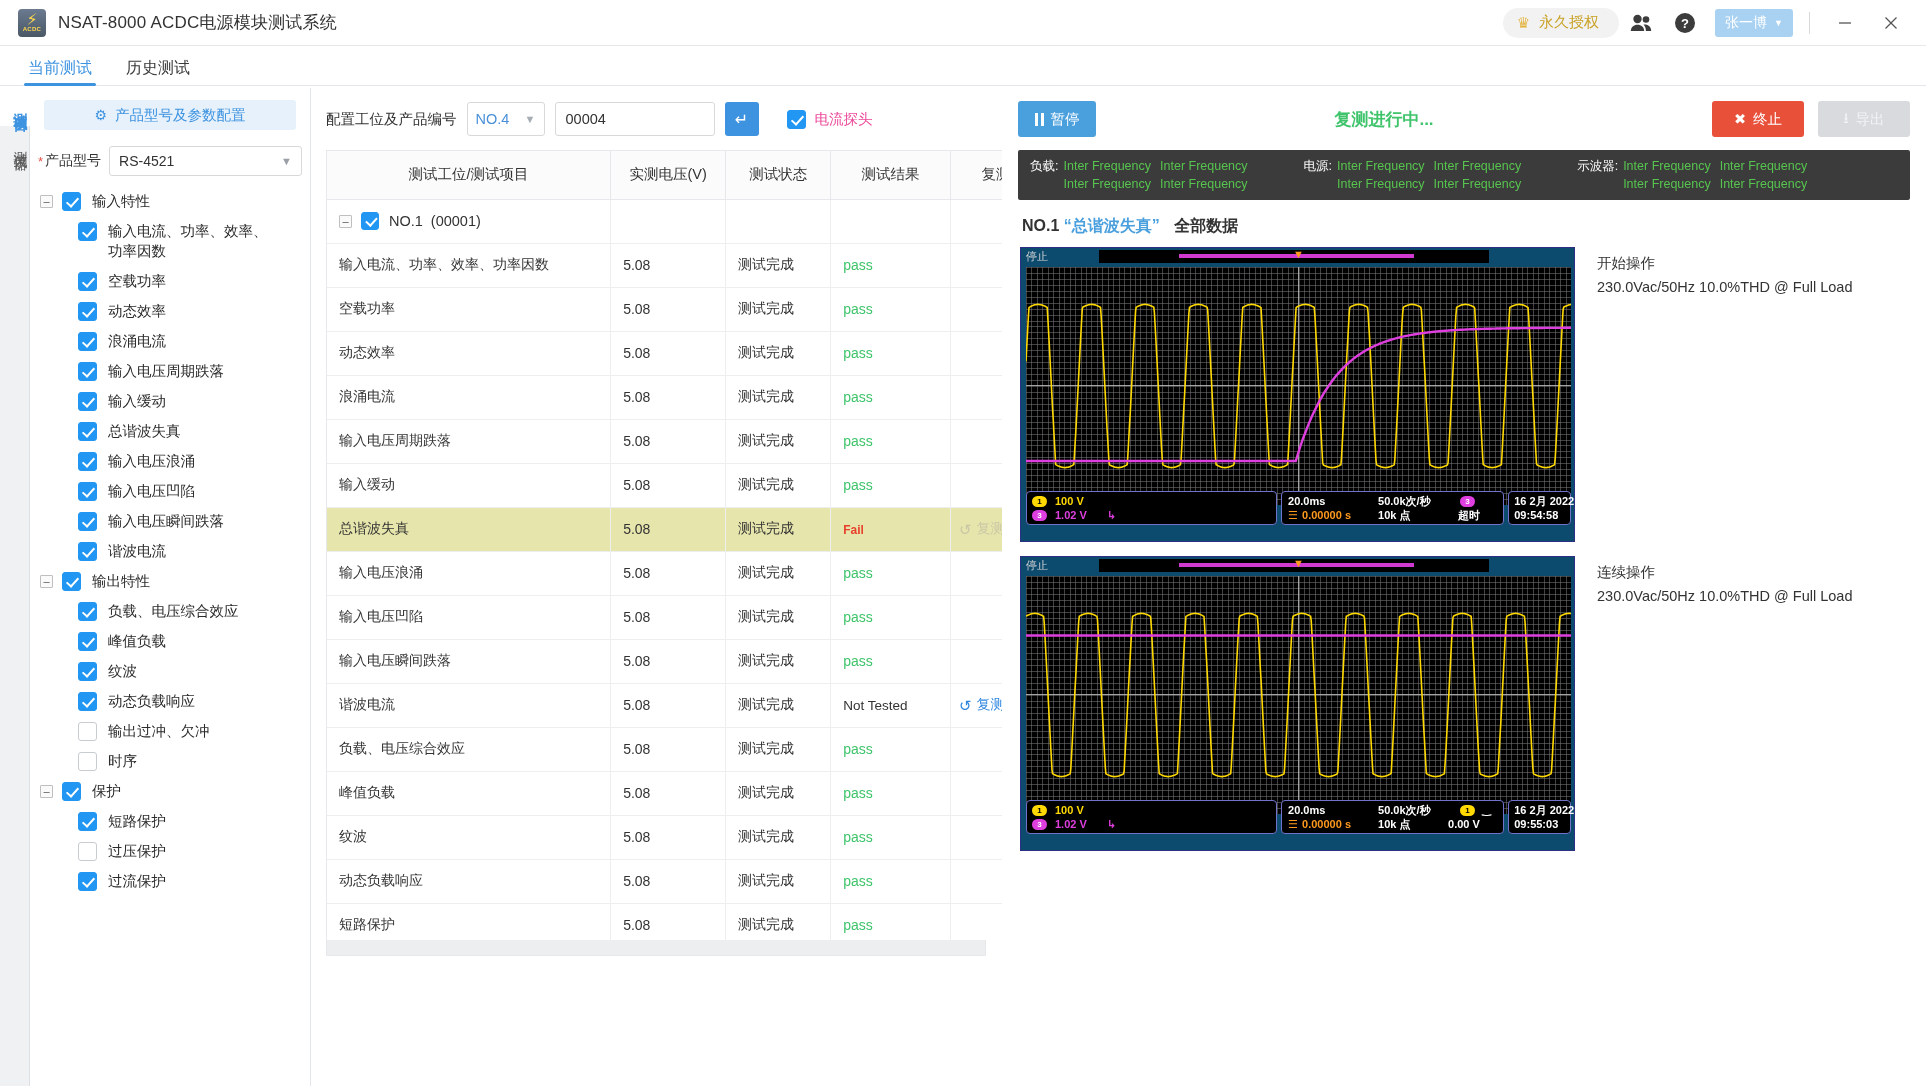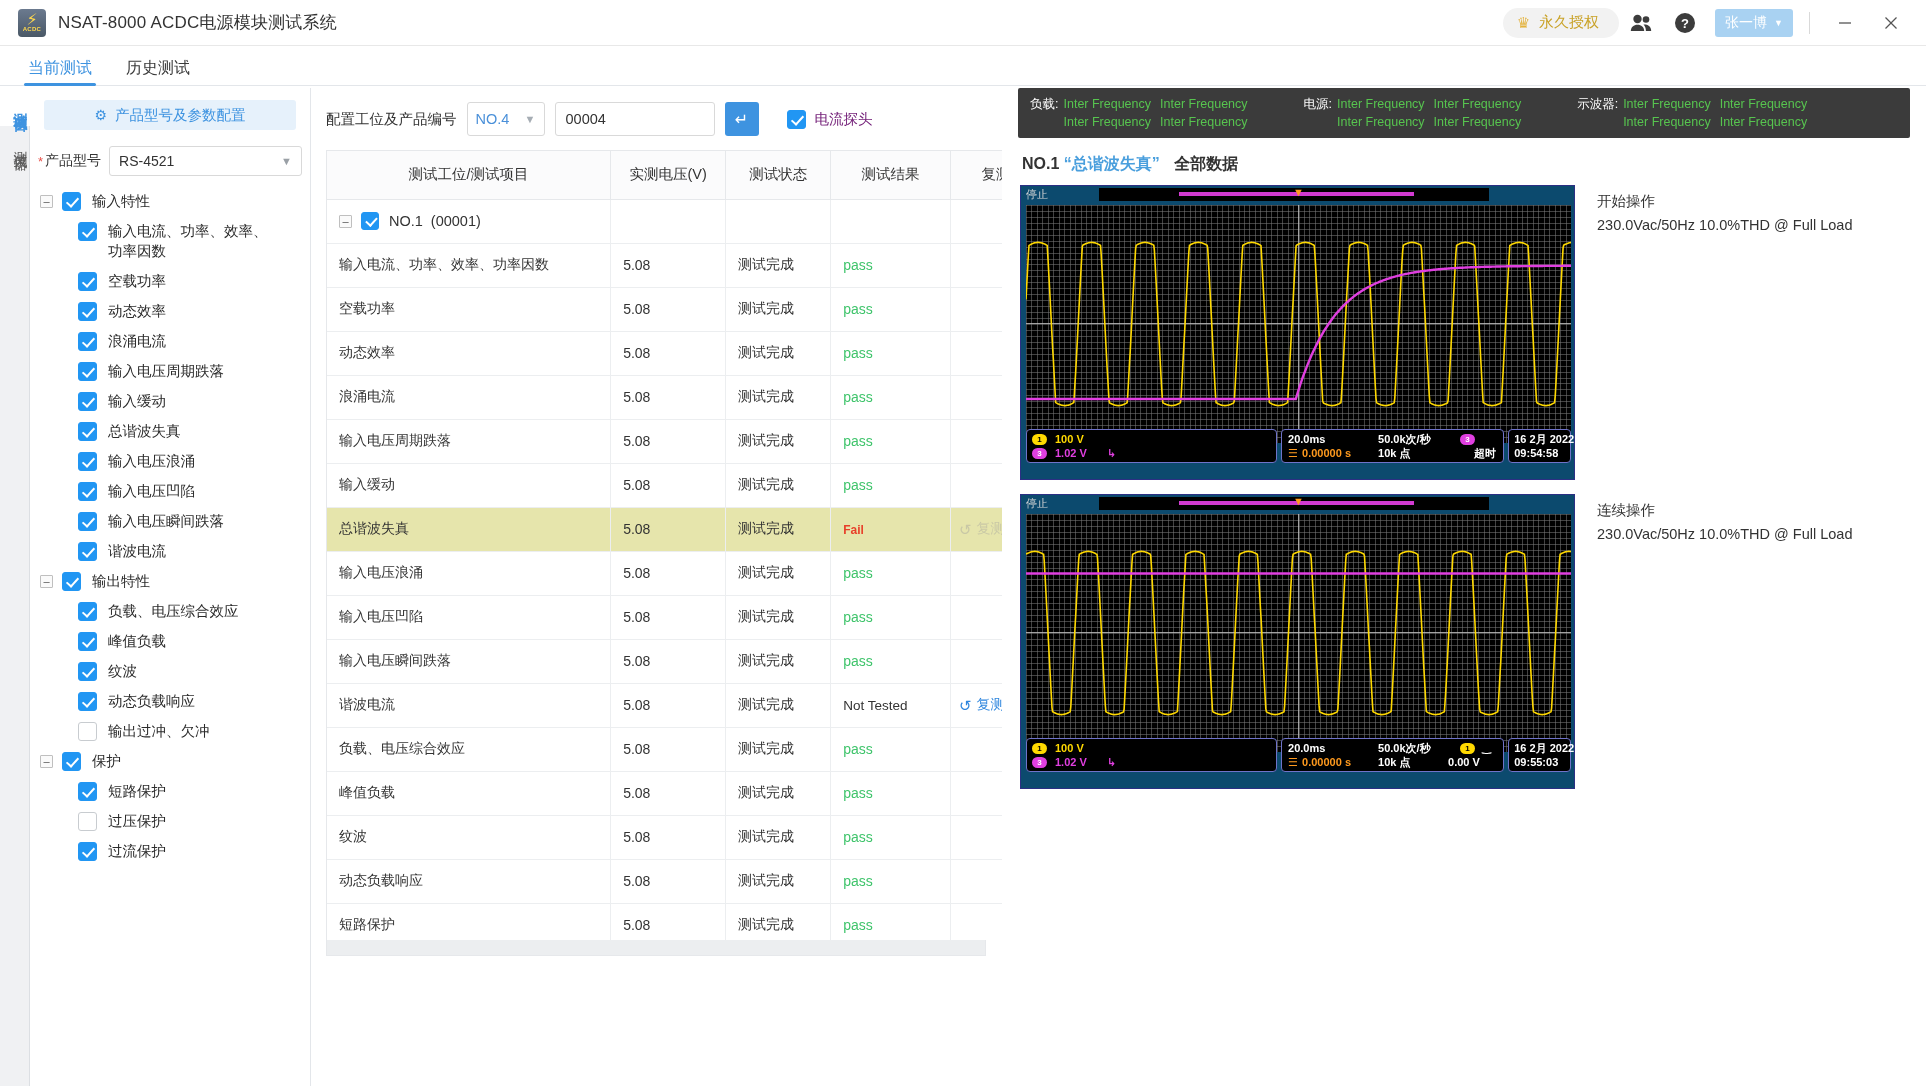--- a/index.html
+++ b/index.html
@@ -137,21 +137,21 @@
     width: 160px; height: 34px; border: 1px solid #d9d9d9; border-radius: 3px;
     margin-left: 10px; padding: 0 10px; font-size: 14.5px; color: #333;
     display: flex; align-items: center; background: #fff;
   }
   .enter-btn {
     width: 34px; height: 34px; background: #3e93e0; border-radius: 3px; margin-left: 10px;
     display: flex; align-items: center; justify-content: center; color: #fff; font-size: 16px;
   }
   .probe-wrap { display: flex; align-items: center; margin-left: 28px; }
   .probe-wrap .cb { margin-right: 9px; margin-top: 0; }
-  .probe-lbl { font-size: 14.5px; color: #701a75; }
+  .probe-lbl { font-size: 14.5px; color: #ec4899; }
 
   
   .tablewrap {
     position: absolute; left: 14px; top: 62px; width: 716px; height: 790px;
     border: 1px solid #e6e8eb; border-bottom: none; overflow: hidden; background: #fff;
   }
   table.tbl { width: 100%; border-collapse: collapse; table-layout: fixed; }
   table.tbl th {
     height: 48px; background: #fbfbfc; font-size: 14.5px; color: #333; font-weight: normal;
     border-right: 1px solid #e6e8eb; border-bottom: 1px solid #e6e8eb;
@@ -406,20 +406,24 @@
         <span class="cb on"></span>
         <span class="tlabel">纹波</span>
       </div>
       <div class="tnode child">
         <span class="cb on"></span>
         <span class="tlabel">动态负载响应</span>
       </div>
       <div class="tnode child">
         <span class="cb"></span>
         <span class="tlabel">输出过冲、欠冲</span>
+      </div>
+      <div class="tnode child">
+        <span class="cb"></span>
+        <span class="tlabel">时序</span>
       </div>
       <div class="tnode grp">
         <span class="expander">–</span>
         <span class="cb on"></span>
         <span class="tlabel">保护</span>
       </div>
       <div class="tnode child">
         <span class="cb on"></span>
         <span class="tlabel">短路保护</span>
       </div>
@@ -606,20 +610,38 @@
             <td><span class="res-pass">pass</span></td>
             <td style="padding: 0px 8px;"></td>
           </tr>
         </tbody>
     </table>
   </div>
   <div class="tbl-bottom-strip"></div>
 </div>
 
 <div class="right">
+  <div class="right-toolbar">
+    <div class="pause-btn">
+      <span class="pause-ico">
+          <i></i>
+          <i></i>
+        </span>
+      <span>暂停</span>
+    </div>
+    <div class="runstatus">复测进行中...</div>
+    <div class="stop-btn">
+      <span style="font-weight:bold;">✖</span>
+      <span>终止</span>
+    </div>
+    <div class="export-btn">
+      <span>⭳</span>
+      <span>导出</span>
+    </div>
+  </div>
 
   <div class="instbar" id="instbar">
       <div class="instgrp">
         <div class="gname">负载:</div>
         <div class="instvals">
           <div class="instrow">
             <span>Inter Frequency</span>
             <span>Inter Frequency</span>
           </div>
           <div class="instrow">
@@ -690,21 +712,21 @@
               <span class="mtxt" style="left:28px;top:17px;">1.02 V</span>
               <span class="mtxt" style="left:80px;top:17px;">↳</span>
             </div>
             <div class="ibox b2">
               <span class="wtxt" style="left:6px;top:3px;">20.0ms</span>
               <span class="otxt" style="left:6px;top:17px;">☰</span>
               <span class="otxt" style="left:20px;top:17px;">0.00000 s</span>
               <span class="wtxt" style="left:96px;top:3px;">50.0k次/秒</span>
               <span class="wtxt" style="left:96px;top:17px;">10k 点</span>
               <span class="chbadge" style="left:178px;top:4px;background:#e03fe0;color:#fff;">3</span>
-              <span class="wtxt" style="left:192px;top:17px;">超时</span>
+              <span class="wtxt" style="left:176px;top:17px;">超时</span>
             </div>
             <div class="ibox b3">
               <span class="wtxt" style="left:5px;top:3px;white-space:nowrap;">16 2月 2022</span>
               <span class="wtxt" style="left:5px;top:17px;">09:54:58</span>
             </div>
           </div>
         </div>
         <div class="scope-note">
           <div class="l1">开始操作</div>
           <div class="l2">230.0Vac/50Hz 10.0%THD @ Full Load</div>

